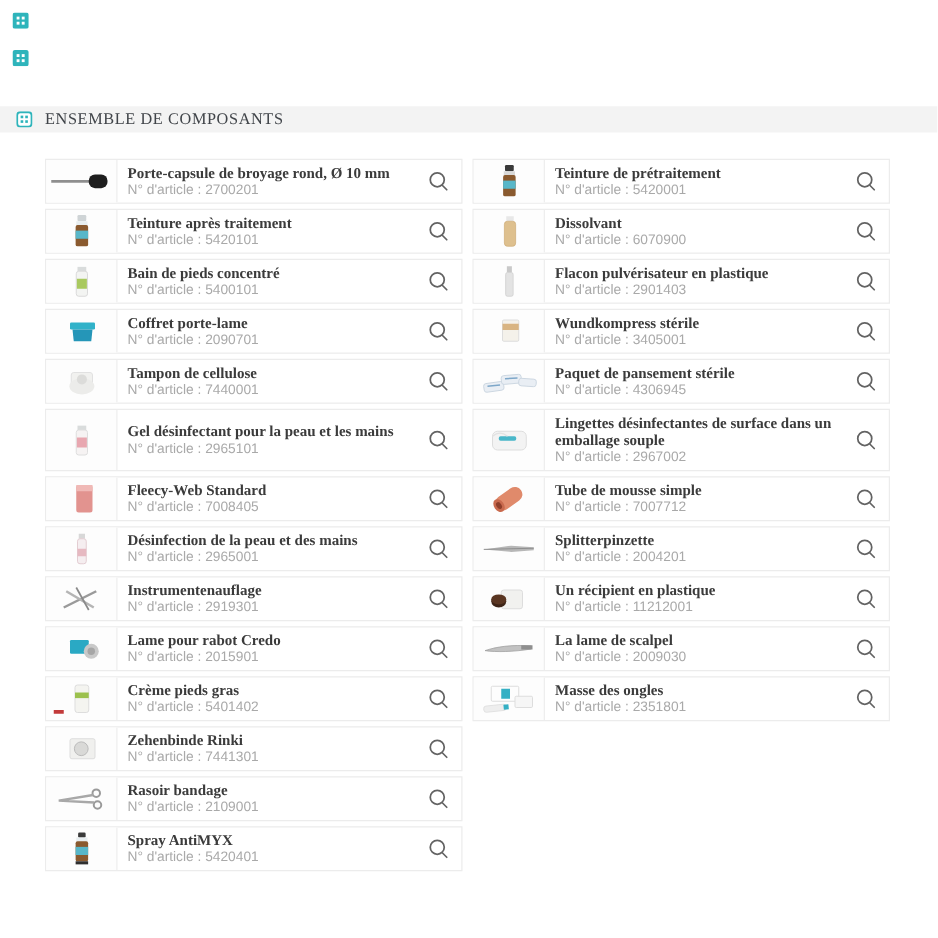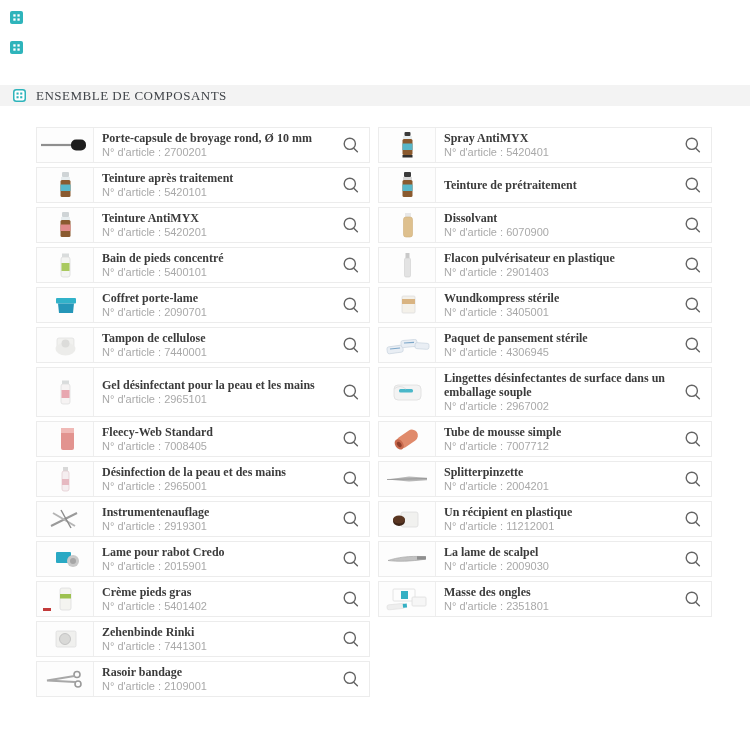--- a/index.html
+++ b/index.html
@@ -94,38 +94,20 @@
       <div class="article">N° d'article : 5420101</div>
     </div>
     <button class="zoom-btn"><svg width="18" height="18" viewBox="0 0 18 18" fill="none">
           <circle cx="7.8" cy="7.8" r="5.6" stroke="#636363" stroke-width="1.4"></circle>
           <line x1="12" y1="12.4" x2="15.4" y2="15.8" stroke="#636363" stroke-width="1.4" stroke-linecap="round"></line>
         </svg></button>
   </div>
     <div class="tile">
     <div class="thumb">
         <svg viewBox="0 0 56 30" width="56" height="30">
-          <rect x="25" y="2" width="7" height="5" rx="1" fill="#cfd4d6"></rect>
-          <rect x="24" y="7" width="9" height="3.5" fill="#e8eef0"></rect>
-          <rect x="23.5" y="10" width="10" height="17" rx="1.5" fill="#8a5a2f"></rect>
-          <rect x="23.5" y="14.5" width="10" height="6.5" fill="#e08a8a"></rect>
-        </svg>
-      </div>
-    <div class="info">
-      <div class="title">Teinture AntiMYX</div>
-      <div class="article">N° d'article : 5420201</div>
-    </div>
-    <button class="zoom-btn"><svg width="18" height="18" viewBox="0 0 18 18" fill="none">
-          <circle cx="7.8" cy="7.8" r="5.6" stroke="#636363" stroke-width="1.4"></circle>
-          <line x1="12" y1="12.4" x2="15.4" y2="15.8" stroke="#636363" stroke-width="1.4" stroke-linecap="round"></line>
-        </svg></button>
-  </div>
-    <div class="tile">
-    <div class="thumb">
-        <svg viewBox="0 0 56 30" width="56" height="30">
           <rect x="25" y="3.5" width="7" height="3.5" fill="#d9dcdc"></rect>
           <rect x="24" y="7" width="9" height="20" rx="2" fill="#f3f4f2" stroke="#dadada" stroke-width="0.8"></rect>
           <rect x="24.5" y="13" width="8" height="8" fill="#a9c95f"></rect>
         </svg>
       </div>
     <div class="info">
       <div class="title">Bain de pieds concentré</div>
       <div class="article">N° d'article : 5400101</div>
     </div>
     <button class="zoom-btn"><svg width="18" height="18" viewBox="0 0 18 18" fill="none">
@@ -323,20 +305,21 @@
     <div class="thumb">
         <svg viewBox="0 0 56 30" width="56" height="30">
           <rect x="25" y="2" width="7" height="5" rx="1" fill="#3a3a3a"></rect>
           <rect x="24" y="7" width="9" height="3.5" fill="#d9d9d9"></rect>
           <rect x="23.5" y="10" width="10" height="17" rx="1.5" fill="#8a5a2f"></rect>
           <rect x="23.5" y="14.5" width="10" height="6.5" fill="#58b7c9"></rect>
         </svg>
       </div>
     <div class="info">
       <div class="title">Teinture de prétraitement</div>
+      <div class="article">N° d'article : 5420001</div>
     </div>
     <button class="zoom-btn"><svg width="18" height="18" viewBox="0 0 18 18" fill="none">
           <circle cx="7.8" cy="7.8" r="5.6" stroke="#636363" stroke-width="1.4"></circle>
           <line x1="12" y1="12.4" x2="15.4" y2="15.8" stroke="#636363" stroke-width="1.4" stroke-linecap="round"></line>
         </svg></button>
   </div>
     <div class="tile">
     <div class="thumb">
         <svg viewBox="0 0 56 30" width="56" height="30">
           <rect x="26" y="3" width="6" height="4" fill="#e8e8e8"></rect>

